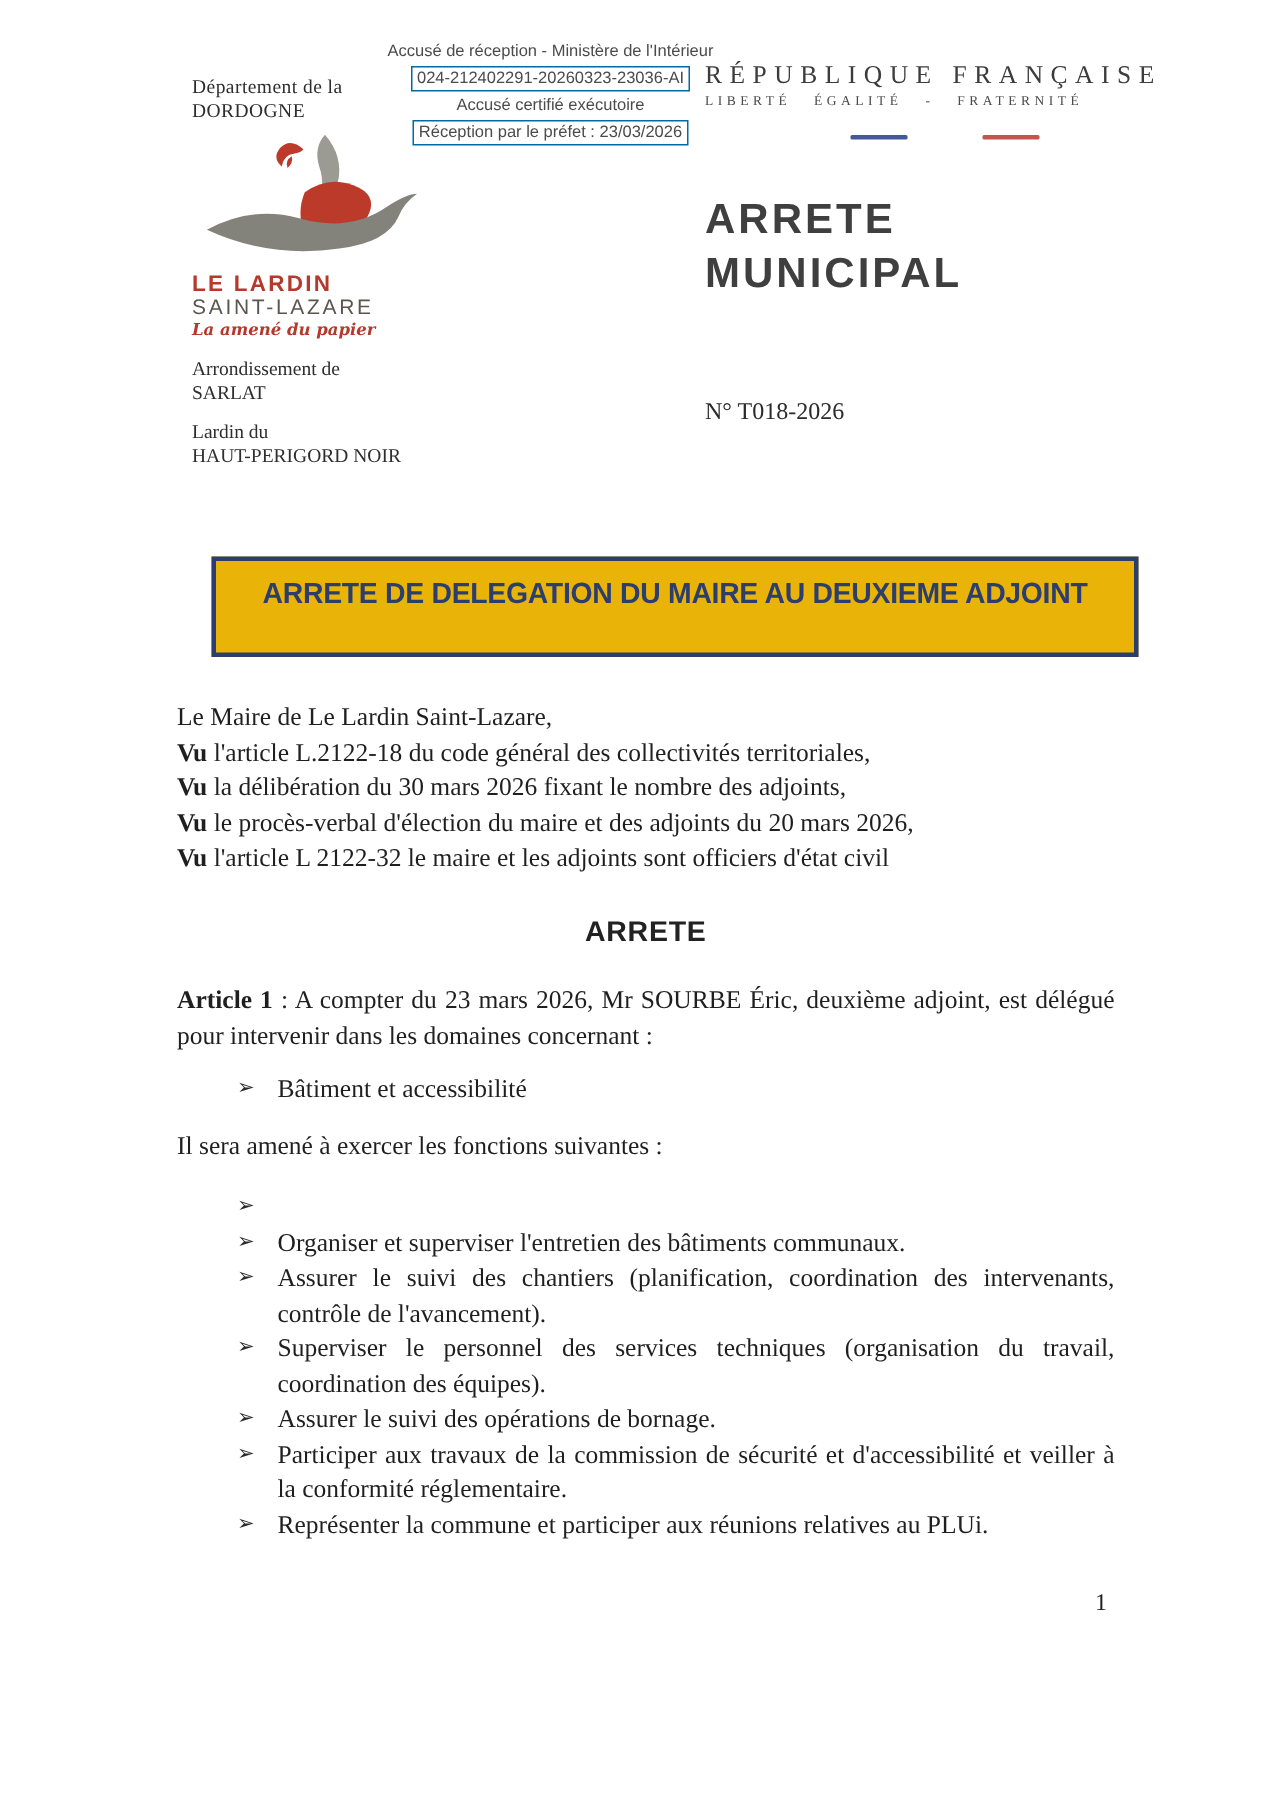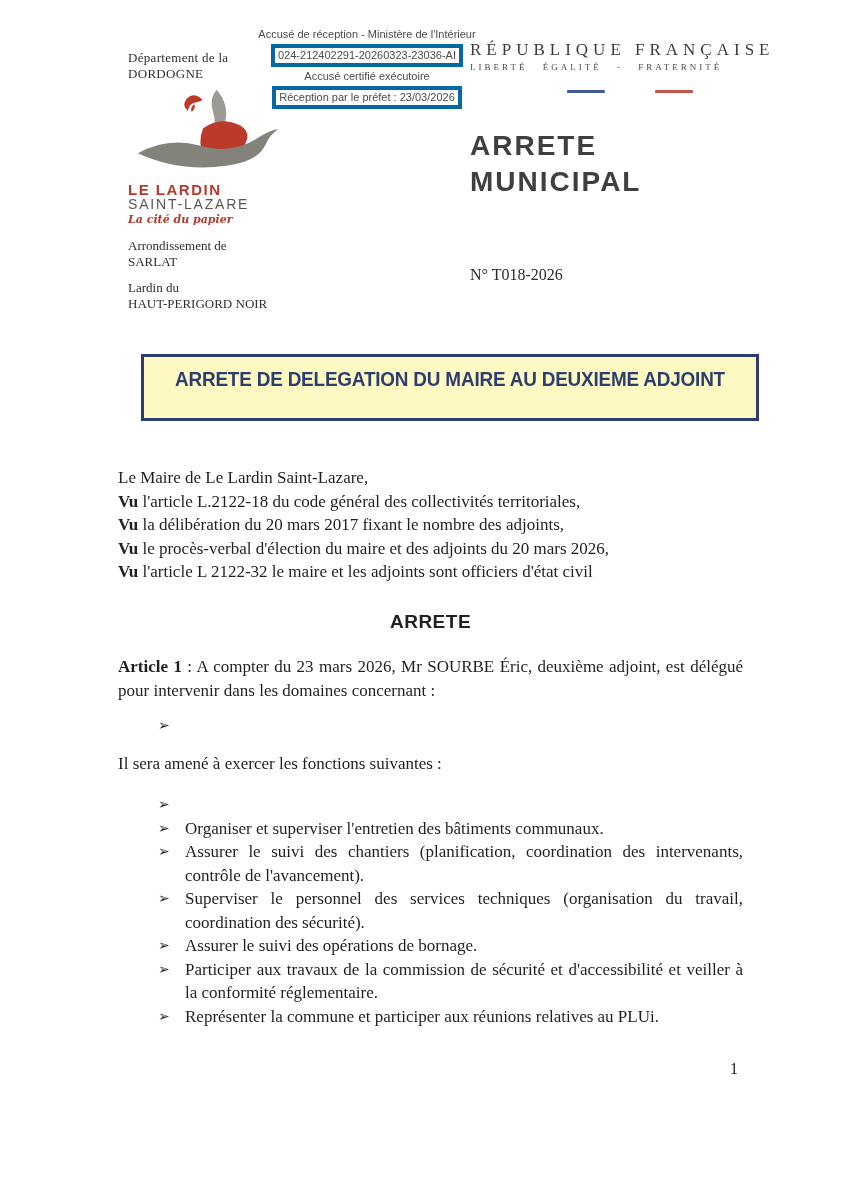--- a/index.html
+++ b/index.html
@@ -28,38 +28,38 @@
     line-height: 13px; margin-top: 1px; font-family: "DejaVu Serif", serif; }
   .arrond { margin-top: 12px; }
   .canton { margin-top: 10px; }
   
   .stamp {
     position: absolute; left: 256px; top: 28px; width: 222px;
     font-family: "Liberation Sans", sans-serif; font-size: 11px;
     color: #4b4b4b; line-height: 13px; text-align: center;
   }
   .stamp > div { margin-bottom: 3px; }
-  .stamp .boxed { border: 4px solid #0369a1; padding: 1px 3px; display: inline-block; }
+  .stamp .boxed { border: 1px solid #0369a1; padding: 1px 3px; display: inline-block; }
   
   .hdr-right {
     position: absolute; left: 470px; top: 40px; width: 320px; text-align: left;
   }
   .republique { font-size: 17px; letter-spacing: 5px; color: #3c3c3c; white-space: nowrap; }
   .motto { font-size: 9px; letter-spacing: 3px; word-spacing: 10px; color: #4a4a4a; margin-top: 2px; }
   .flag-lines { margin-top: 18px; height: 4px; display: flex; justify-content: center; gap: 50px; }
   .flag-lines .bar { width: 38px; height: 3px; border-radius: 1px; }
   .doc-type {
     margin-top: 34px; font-family: "Liberation Sans", sans-serif; font-weight: bold;
     font-size: 28px; line-height: 36px; letter-spacing: 2px; color: #3f3f3f;
   }
   .doc-number { margin-top: 66px; font-size: 16px; color: #2b2b2b; }
   
   .title-box {
-    position: absolute; left: 141px; top: 354px; width: 618px; height: 67px;
-    border: 3px solid #2c3e6e; background: #fef9c3;
+    position: absolute; left: 141px; top: 371px; width: 618px; height: 67px;
+    border: 3px solid #2c3e6e; background: #eab308;
   }
   .title-box .title {
     margin-top: 11px; text-align: center;
     font-family: "Liberation Sans", sans-serif; font-weight: bold;
     font-size: 19.5px; letter-spacing: -0.2px; color: #2c3e6e;
     transform: scaleX(0.97); transform-origin: center;
   }
   
   .content {
     position: absolute; left: 118px; top: 466px; width: 625px;
@@ -102,21 +102,21 @@
         <path d="M69,14 q-9,-8 -16,-1 q-6,7 1,13 q1,-8 9,-9 q5,-1 6,-3 z" fill="#bb3a2a"></path>
         <path d="M61,19 q-5,3 -3,8 q4,-3 3,-8 z" fill="#bb3a2a"></path>
         <path d="M84,4 q13,15 9,33 q-3,14 -15,20 q7,-17 2,-31 q-4,-13 4,-22 z" fill="#9b9b93"></path>
         <path d="M70,44 q18,-13 38,-3 q13,7 5,21 l-9,11 q-21,8 -34,1 q-6,-16 0,-30 z" fill="#bb3a2a"></path>
         <path d="M98,39 l15,27 l-23,9 z" fill="#a2centric" opacity="0"></path>
         <path d="M2,70 q31,-17 64,-8 q35,10 61,-8 q14,-9 21,-9 q-9,6 -13,16 q-8,18 -41,22 q-49,7 -92,-13 z" fill="#83837c"></path>
       </svg>
     </div>
     <div class="commune-name1">LE LARDIN</div>
     <div class="commune-name2">SAINT-LAZARE</div>
-    <div class="slogan">La cité du papier</div>
+    <div class="slogan">La amené du papier</div>
     <div class="arrond">
       <div>Arrondissement de</div>
       <div>SARLAT</div>
     </div>
     <div class="canton">
       <div>Lardin du</div>
       <div>HAUT-PERIGORD NOIR</div>
     </div>
   </div>
 
@@ -141,51 +141,52 @@
     <div class="doc-number">N° T018-2026</div>
   </div>
 
   <div class="title-box">
     <div class="title">ARRETE DE DELEGATION DU MAIRE AU DEUXIEME ADJOINT</div>
   </div>
 
   <div class="content">
     <p>Le Maire de Le Lardin Saint-Lazare,</p>
     <p><b>Vu</b><span> l'article L.2122-18 du code général des collectivités territoriales,</span></p>
-    <p><b>Vu</b><span> la délibération du 20 mars 2017 fixant le nombre des adjoints,</span></p>
+    <p><b>Vu</b><span> la délibération du 30 mars 2026 fixant le nombre des adjoints,</span></p>
     <p><b>Vu</b><span> le procès-verbal d'élection du maire et des adjoints du 20 mars 2026,</span></p>
     <p><b>Vu</b><span> l'article L 2122-32 le maire et les adjoints sont officiers d'état civil</span></p>
 
     <p class="arrete-heading">ARRETE</p>
 
     <p class="just m-art"><b>Article 1</b><span> : A compter du 23 mars 2026, Mr SOURBE Éric, deuxième adjoint, est délégué pour intervenir dans les domaines concernant :</span></p>
 
     <ul class="arrow-list domains-list">
       <li>
         <span class="bullet">➢</span>
+        <span class="li-text">Bâtiment et accessibilité</span>
       </li>
     </ul>
 
     <p class="functions-intro">Il sera amené à exercer les fonctions suivantes :</p>
 
     <ul class="arrow-list functions-list">
       <li>
         <span class="bullet">➢</span>
       </li>
       <li>
         <span class="bullet">➢</span>
         <span class="li-text">Organiser et superviser l'entretien des bâtiments communaux.</span>
       </li>
       <li>
         <span class="bullet">➢</span>
         <span class="li-text">Assurer le suivi des chantiers (planification, coordination des intervenants, contrôle de l'avancement).</span>
       </li>
       <li>
         <span class="bullet">➢</span>
-        <span class="li-text">Superviser le personnel des services techniques (organisation du travail, coordination des sécurité).</span>
+        <span class="li-text">Superviser le personnel des services techniques (organisation du travail, coordination des équipes).</span>
       </li>
       <li>
         <span class="bullet">➢</span>
         <span class="li-text">Assurer le suivi des opérations de bornage.</span>
       </li>
       <li>
         <span class="bullet">➢</span>
         <span class="li-text">Participer aux travaux de la commission de sécurité et d'accessibilité et veiller à la conformité réglementaire.</span>
       </li>
       <li>

